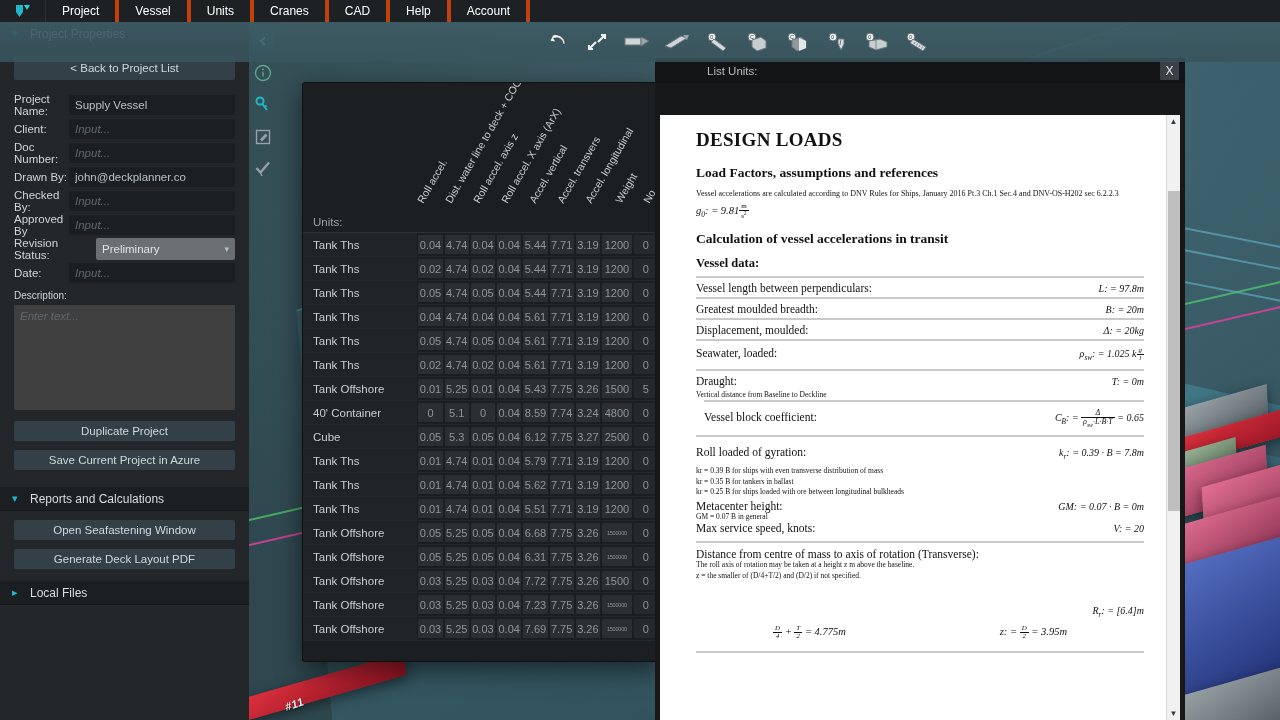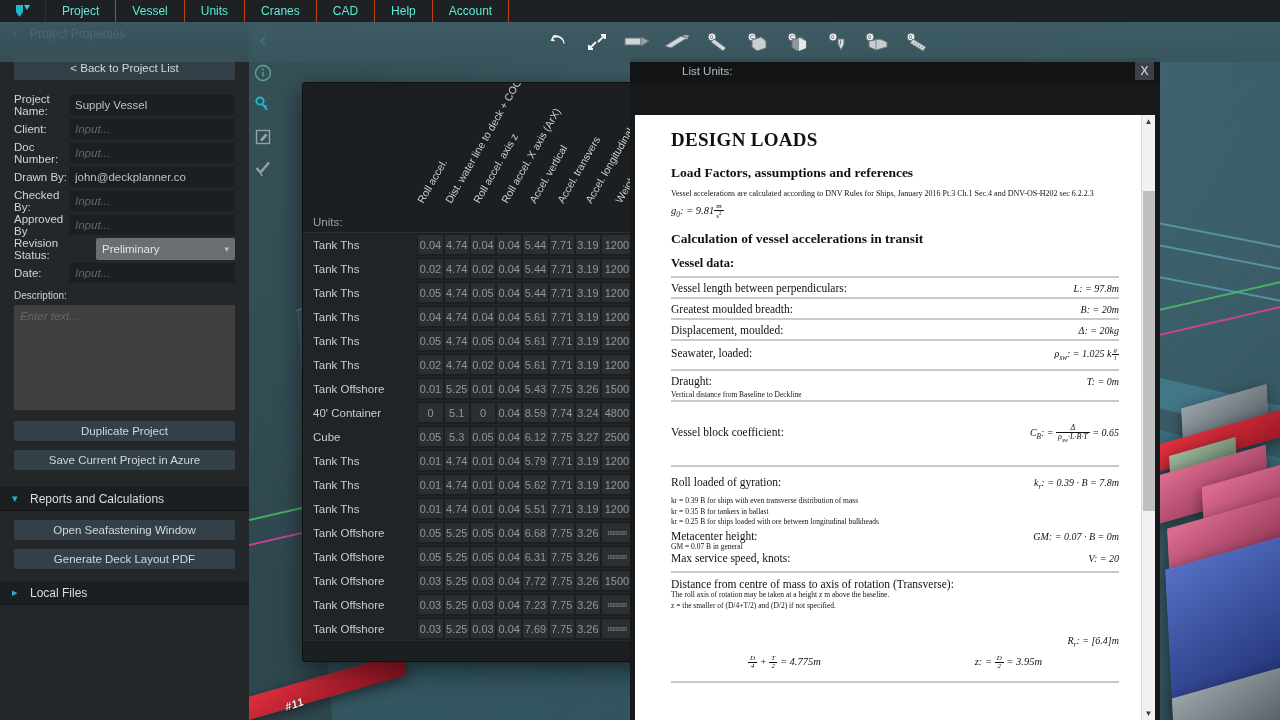--- a/index.html
+++ b/index.html
@@ -45,22 +45,22 @@
            transform: rotate(-18deg) skewX(-10deg); text-shadow:0 1px 2px rgba(0,0,0,.7); }
 
   
   .menubar {
     position: absolute; left:0; top:0; width:1280px; height:22px;
     background:#1d2123; display:flex; align-items:stretch; z-index: 40;
   }
   .logo-cell { width:46px; display:flex; align-items:center; justify-content:center;
                border-right:1px solid #2a2f31; }
   .menu-item {
-    padding:0 16px; display:flex; align-items:center; color:#5eead4; font-size:12px;
-    border-right:1px solid #c2410c; cursor:default;
+    padding:0 16px; display:flex; align-items:center; color:#ffffff; font-size:12px;
+    border-right:4px solid #c2410c; cursor:default;
   }
 
   
   .toolbar {
     position:absolute; left:0; top:22px; width:1280px; height:40px;
     background: linear-gradient(180deg, rgba(62,92,101,.92), rgba(56,84,92,.88));
     display:flex; align-items:center; z-index: 30;
   }
   .tb-icons { display:flex; align-items:center; gap:6px; margin-left:540px; }
   .tb-btn { width:34px; height:32px; display:flex; align-items:center; justify-content:center; }
@@ -135,21 +135,21 @@
   }
   .tcell {
     width:26px; display:flex; align-items:center; justify-content:center;
     color:#8f979b; font-size:11px; background:#2b2f31; margin:2px 1px; border-radius:1px;
   }
   .tcell.w { width:32px; }
   .tcell.n { width:26px; background:#26292b; }
   .tcell.tiny { font-size:5.5px; letter-spacing:-.2px; }
 
   
-  .doc-window { position:absolute; left:630px; top:58px; width:530px; height:662px; z-index: 20; }
+  .doc-window { position:absolute; left:655px; top:58px; width:530px; height:662px; z-index: 20; }
   .doc-titlebar {
     height:25px; background:#121415; display:flex; align-items:center;
     color:#b4bbbe; font-size:11.5px; padding-left:52px; position:relative;
     border-top-left-radius:2px; border-top-right-radius:2px;
   }
   .close-btn {
     position:absolute; right:6px; top:3px; width:19px; height:19px;
     background:#3b4146; color:#e3e8ea; font-size:12px;
     display:flex; align-items:center; justify-content:center; cursor:pointer; border-radius:1px;
   }
@@ -669,21 +669,21 @@
           <div class="vrow" style="padding:6px 0;">
             <span class="vlabel">Seawater, loaded:</span>
             <span class="vval eq-inline"><var>ρ<span class="sub">sw</span></var>: = 1.025 k<span class="frac"><span class="num">g</span><span class="den">l</span></span></span>
           </div>
           <div class="vrow">
             <span class="vlabel">Draught:</span>
             <span class="vval eq-inline"><var>T</var>: <span>= 0m</span></span>
           </div>
           <p class="doc-small">Vertical distance from Baseline to Deckline</p>
 
-          <div class="vrow" style="padding:22px 0;">
+          <div class="vrow" style="padding:7px 0;margin-left:8px;">
             <span class="vlabel">Vessel block coefficient:</span>
             <span class="vval eq-inline">
               <var>C<span class="sub">B</span></var>: =
               <span class="frac" style="font-size:8px;"><span class="num">Δ</span><span class="den">ρ<span class="sub">sw</span>·L·B·T</span></span>
               <span>= 0.65</span>
             </span>
           </div>
 
           <div class="vrow" style="padding:9px 0 5px 0;">
             <span class="vlabel">Roll loaded of gyration:</span>

